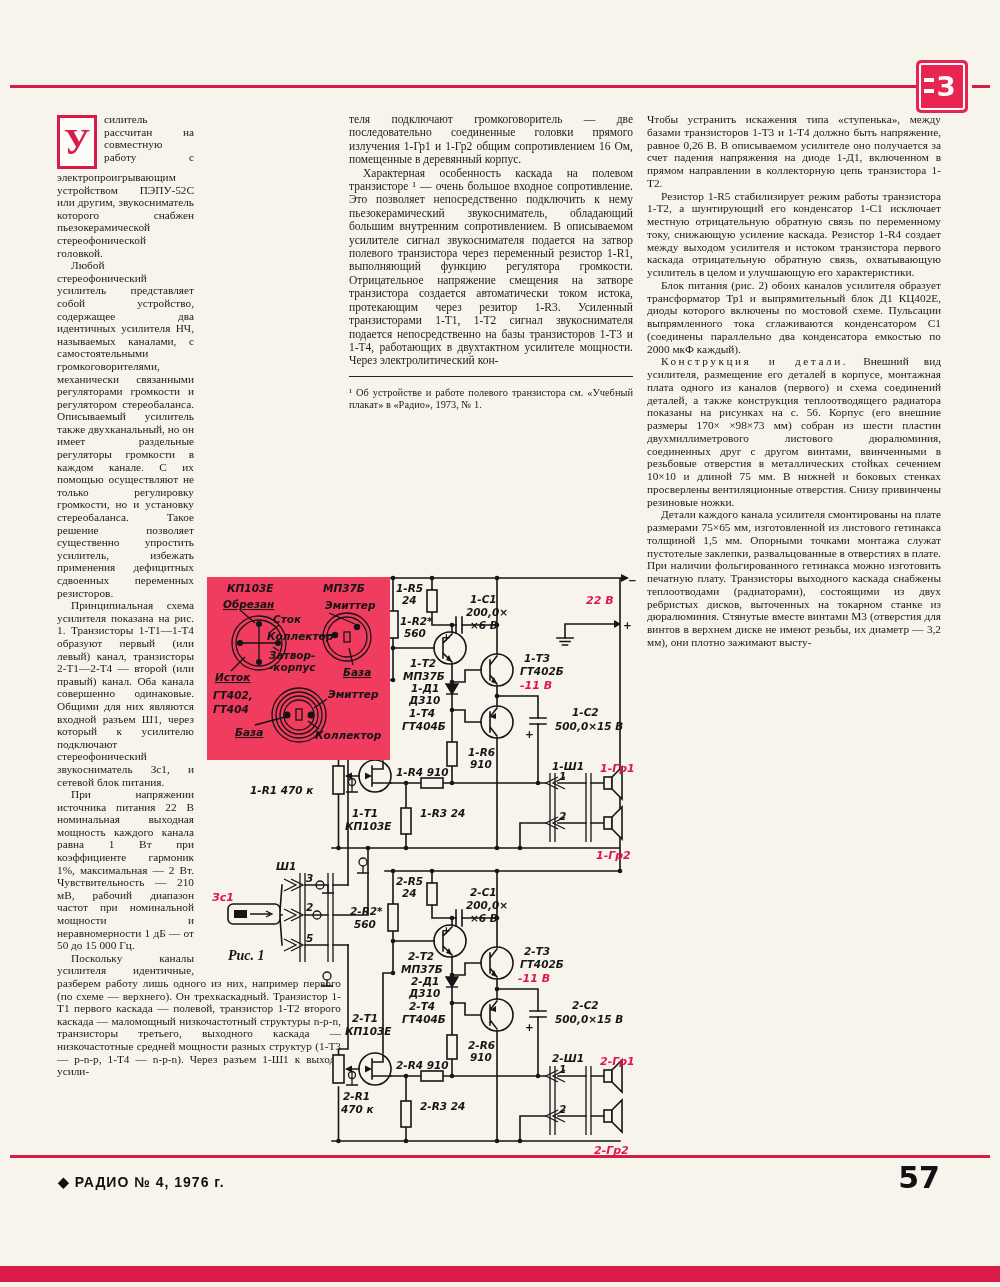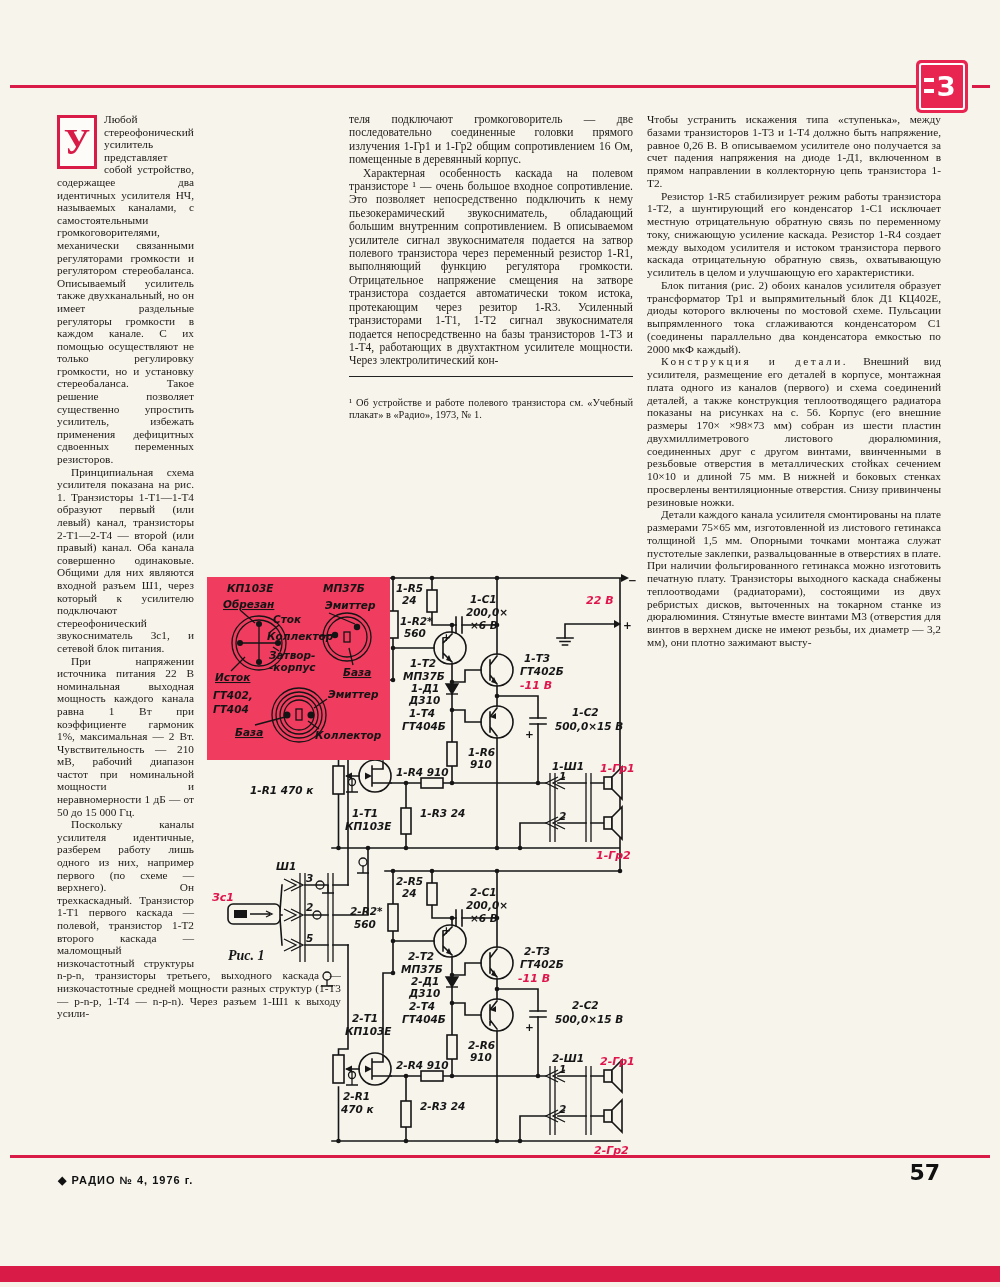--- a/index.html
+++ b/index.html
@@ -11,35 +11,35 @@
   #topdash{left:972px;top:85px;width:18px;height:3px;}
   #logo{position:absolute;left:916px;top:60px;width:52px;height:53px;background:#e82450;
         border-radius:5px;display:flex;align-items:center;justify-content:center;}
   #logo .inner{width:42px;height:43px;border:2px solid #fff;border-radius:3px;
         display:flex;align-items:center;justify-content:center;position:relative;}
   #logo .prong{position:absolute;left:3px;background:#fff;width:10px;height:4px;}
   #logo .glyph{color:#fff;font-family:"DejaVu Sans",sans-serif;font-weight:bold;font-size:26px;margin-left:8px;}
   #footrule{left:10px;top:1155px;width:980px;height:3px;}
   #bottombar{left:0;top:1266px;width:1000px;height:16px;}
   #footer-left{position:absolute;left:58px;top:1174px;font-family:"Liberation Sans",sans-serif;
-        font-size:11px;font-weight:bold;letter-spacing:1px;color:#111;}
+        font-size:14px;font-weight:bold;letter-spacing:1px;color:#111;}
   #page-num{position:absolute;left:880px;top:1160px;width:60px;text-align:right;
-        font-family:"DejaVu Sans",sans-serif;font-weight:bold;font-size:22px;color:#111;}
+        font-family:"DejaVu Sans",sans-serif;font-weight:bold;font-size:30px;color:#111;}
   
   .col{position:absolute;top:113px;font-size:11.3px;line-height:12.6px;text-align:justify;}
   .col p{margin:0;}
   .col p + p{text-indent:14px;}
   #col1{left:57px;width:284px;height:1044px;overflow:hidden;}
   #col2{left:349px;width:284px;height:468px;overflow:hidden;line-height:13.4px;font-size:11.5px;}
   #col3{left:647px;width:294px;height:1040px;overflow:hidden;line-height:12.75px;}
   #col1-float{float:right;width:147px;height:392px;margin-top:460px;}
   .dropcap-box{float:left;width:34px;height:48px;border:3px solid #d91b47;background:#fdfcf8;
         margin:2px 7px 2px 0;display:flex;align-items:center;justify-content:center;}
   .dropcap-box span{color:#d91b47;font-size:36px;font-weight:bold;line-height:1;}
-  .footnote{margin-top:8px;border-top:1.5px solid #222;padding-top:20px;
+  .footnote{margin-top:8px;border-top:1.5px solid #222;padding-top:10px;
         font-size:10.4px;line-height:11.8px;}
   .spaced-head{letter-spacing:2.5px;margin-top:8px;}
   
   #inset{position:absolute;left:207px;top:577px;width:183px;height:183px;background:#ef3c5f;z-index:3;}
   #inset svg{display:block;}
   .it{font-family:"DejaVu Sans",sans-serif;font-style:italic;font-weight:600;font-size:10.5px;fill:#141414;}
   .itu{text-decoration:underline;}
   
   #schem{position:absolute;left:200px;top:570px;z-index:2;}
   .w{fill:none;stroke:#161616;stroke-width:1.6px;stroke-linecap:square;}
@@ -63,20 +63,21 @@
       <div class="prong" style="top:24px"></div>
       <div class="glyph">З</div>
     </div>
   </div>
 
   <div id="col1" class="col">
     <div id="col1-float"></div>
     <div class="dropcap-box">
         <span>У</span>
       </div>
+    <p>силитель рассчитан на совместную работу с электропроигрывающим устройством ПЭПУ-52С или другим, звукосниматель которого снабжен пьезокерамической стереофонической головкой.</p>
     <p>Любой стереофонический усилитель представляет собой устройство, содержащее два идентичных усилителя НЧ, называемых каналами, с самостоятельными громкоговорителями, механически связанными регуляторами громкости и регулятором стереобаланса. Описываемый усилитель также двухканальный, но он имеет раздельные регуляторы громкости в каждом канале. С их помощью осуществляют не только регулировку громкости, но и установку стереобаланса. Такое решение позволяет существенно упростить усилитель, избежать применения дефицитных сдвоенных переменных резисторов.</p>
     <p>Принципиальная схема усилителя показана на рис. 1. Транзисторы 1-Т1—1-Т4 образуют первый (или левый) канал, транзисторы 2-Т1—2-Т4 — второй (или правый) канал. Оба канала совершенно одинаковые. Общими для них являются входной разъем Ш1, через который к усилителю подключают стереофонический звукосниматель Зс1, и сетевой блок питания.</p>
     <p>При напряжении источника питания 22 В номинальная выходная мощность каждого канала равна 1 Вт при коэффициенте гармоник 1%, максимальная — 2 Вт. Чувствительность — 210 мВ, рабочий диапазон частот при номинальной мощности и неравномерности 1 дБ — от 50 до 15 000 Гц.</p>
     <p>Поскольку каналы усилителя идентичные, разберем работу лишь одного из них, например первого (по схеме — верхнего). Он трехкаскадный. Транзистор 1-Т1 первого каскада — полевой, транзистор 1-Т2 второго каскада — маломощный низкочастотный структуры n-p-n, транзисторы третьего, выходного каскада — низкочастотные средней мощности разных структур (1-Т3 — p-n-p, 1-Т4 — n-p-n). Через разъем 1-Ш1 к выходу усили-</p>
   </div>
 
   <div id="col2" class="col">
     <p>теля подключают громкоговоритель — две последовательно соединенные головки прямого излучения 1-Гр1 и 1-Гр2 общим сопротивлением 16 Ом, помещенные в деревянный корпус.</p>
     <p>Характерная особенность каскада на полевом транзисторе ¹ — очень большое входное сопротивление. Это позволяет непосредственно подключить к нему пьезокерамический звукосниматель, обладающий большим внутренним сопротивлением. В описываемом усилителе сигнал звукоснимателя подается на затвор полевого транзистора через переменный резистор 1-R1, выполняющий функцию регулятора громкости. Отрицательное напряжение смещения на затворе транзистора создается автоматически током истока, протекающим через резитор 1-R3. Усиленный транзисторами 1-Т1, 1-Т2 сигнал звукоснимателя подается непосредственно на базы транзисторов 1-Т3 и 1-Т4, работающих в двухтактном усилителе мощности. Через электролитический кон-</p>
     <div class="footnote">¹ Об устройстве и работе полевого транзистора см. «Учебный плакат» в «Радио», 1973, № 1.</div>

